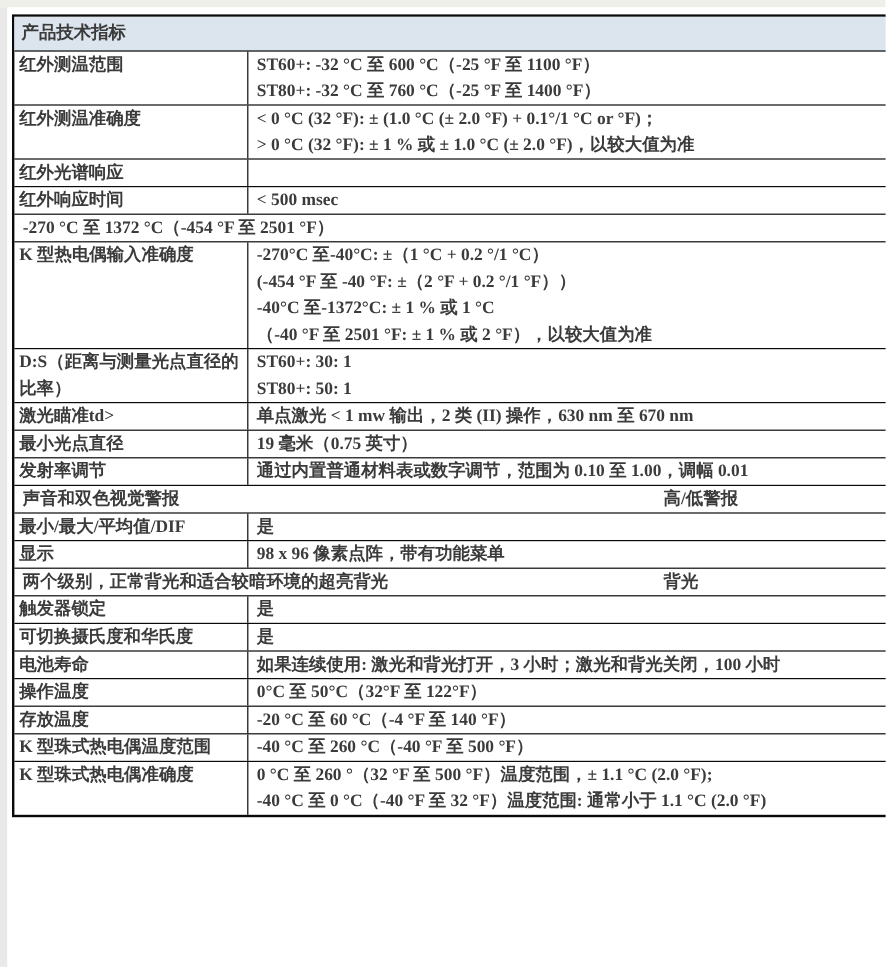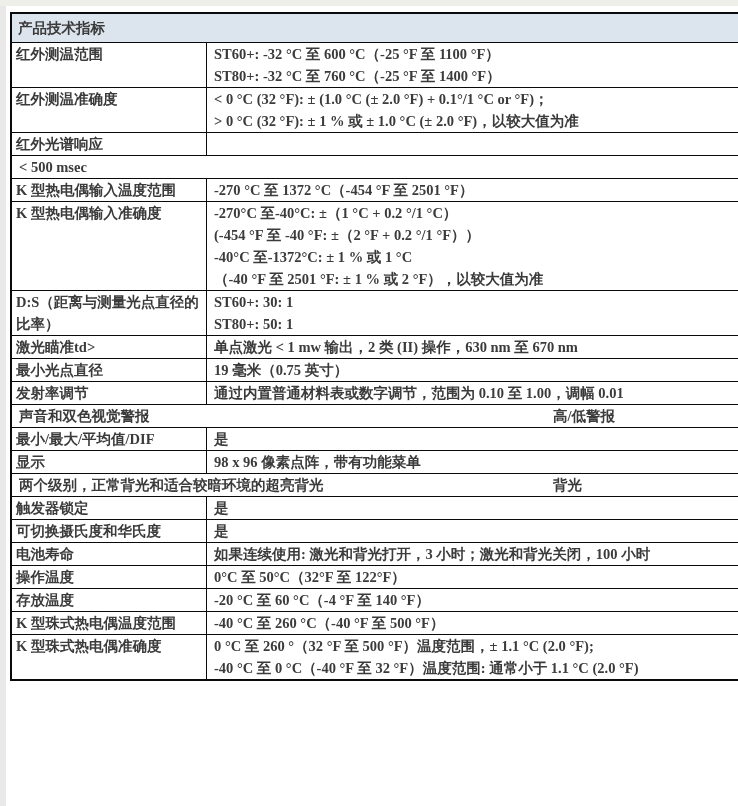--- a/index.html
+++ b/index.html
@@ -75,26 +75,26 @@
           <div class="cell label">红外测温准确度</div>
           <div class="cell value">
             <div class="vline">&lt; 0 °C (32 °F): ± (1.0 °C (± 2.0 °F) + 0.1°/1 °C or °F)；</div>
             <div class="vline">&gt; 0 °C (32 °F): ± 1 % 或 ± 1.0 °C (± 2.0 °F)，以较大值为准</div>
           </div>
         </div>
         <div class="row">
           <div class="cell label">红外光谱响应</div>
         </div>
         <div class="row">
+          <div class="cell label">红外响应时间</div>
           <div class="cell value">
             <div class="vline">&lt; 500 msec</div>
           </div>
         </div>
         <div class="row">
-          <div class="cell label">K 型热电偶输入温度范围</div>
           <div class="cell value">
             <div class="vline">-270 °C 至 1372 °C（-454 °F 至 2501 °F）</div>
           </div>
         </div>
         <div class="row">
           <div class="cell label">K 型热电偶输入准确度</div>
           <div class="cell value">
             <div class="vline">-270°C 至-40°C: ±（1 °C + 0.2 °/1 °C）</div>
             <div class="vline">(-454 °F 至 -40 °F: ±（2 °F + 0.2 °/1 °F））</div>
             <div class="vline">-40°C 至-1372°C: ± 1 % 或 1 °C</div>

